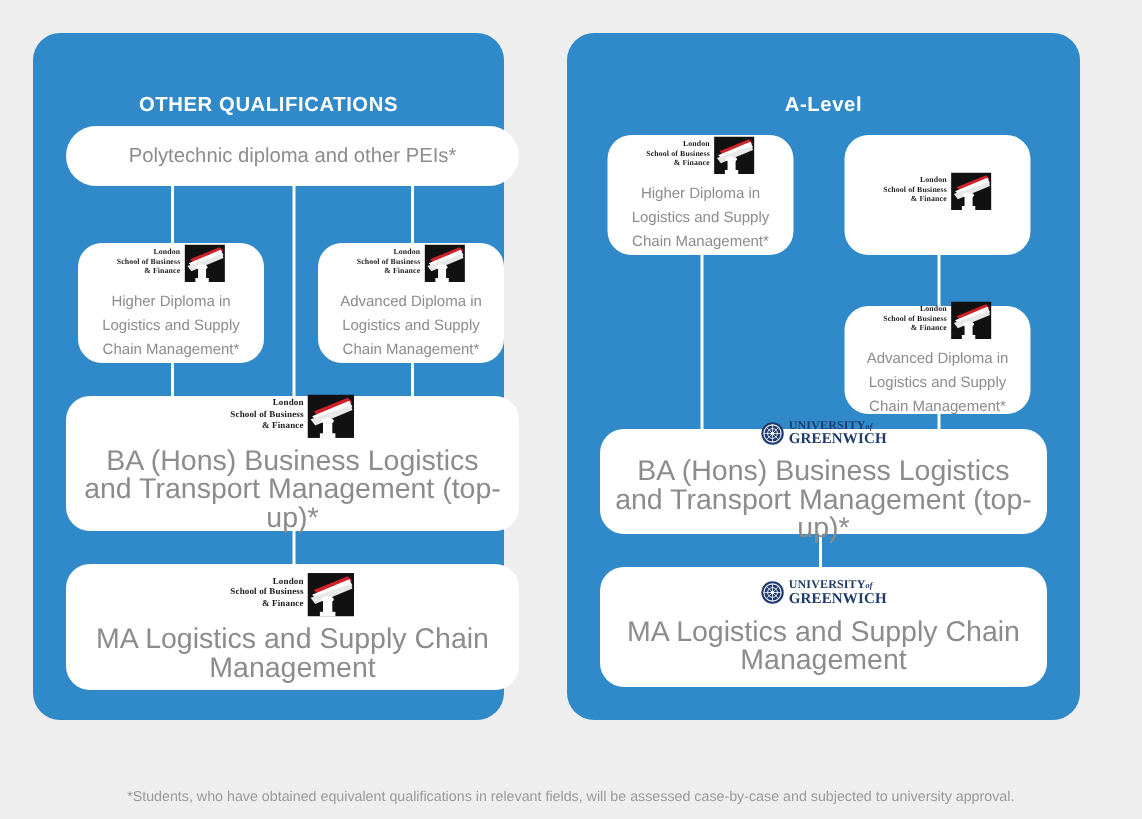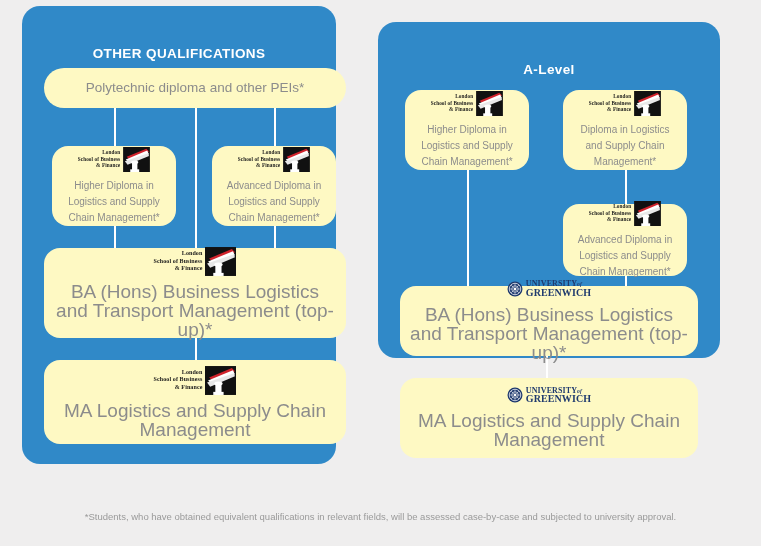--- a/index.html
+++ b/index.html
@@ -10,22 +10,22 @@
     overflow:hidden;
   }
   #stage{position:relative;width:761px;height:546px;}
 
   
   .panel{
     position:absolute;
     background:#3089c8;
     border-radius:18px;
   }
-  #panel-other{ left:22px; top:6px; width:314px; height:458px; }
-  #panel-alevel{ left:378px; top:22px; width:342px; height:336px; }
+  #panel-other{ left:22px; top:22px; width:314px; height:458px; }
+  #panel-alevel{ left:378px; top:22px; width:342px; height:458px; }
 
   .panel-title{
     position:absolute;
     left:0; right:0;
     text-align:center;
     color:#ffffff;
     font-weight:bold;
     font-size:13.5px;
     letter-spacing:0.4px;
   }
@@ -35,21 +35,21 @@
   
   .conn{
     position:absolute;
     background:#ffffff;
     width:2px;
   }
 
   
   .card{
     position:absolute;
-    background:#fef9c3;
+    background:#ffffff;
     border-radius:16px;
     box-sizing:border-box;
     display:flex;
     flex-direction:column;
     align-items:center;
     justify-content:center;
     color:#8a8a8a;
     text-align:center;
     z-index:3;
   }
@@ -106,21 +106,21 @@
     line-height:8.4px;
   }
   .grw-l1{ font-size:8px; font-weight:bold; letter-spacing:0.1px; white-space:nowrap;}
   .grw-l1 .of{ font-size:5.5px; font-style:italic; font-weight:bold; }
   .grw-l2{ font-size:10px; font-weight:bold; letter-spacing:0.1px; white-space:nowrap;}
 
   
   #footnote{
     position:absolute;
     left:0;right:0;
-    top:511px;
+    top:526px;
     text-align:center;
     font-size:9.5px;
     color:#9a9a9a;
   }
 </style>
 </head>
 <body>
 
 <div id="stage">
 
@@ -261,21 +261,20 @@
         <svg class="lsbf-mark" viewBox="0 0 30 28">
           <rect x="0" y="0" width="30" height="28" fill="#111111"></rect>
           <polygon points="4,11 26,2 29,5 8,15" fill="#d0222b"></polygon>
           <polygon points="3,14 27,4 29,8 7,18" fill="#ffffff"></polygon>
           <polygon points="2,16 28,7 29,10 5,20" fill="#e8e8e8"></polygon>
           <rect x="10" y="17" width="6" height="11" fill="#ffffff"></rect>
           <rect x="8" y="25" width="10" height="3" fill="#ffffff"></rect>
           <ellipse cx="13" cy="17" rx="4" ry="2" fill="#ffffff"></ellipse>
         </svg>
       </div>
-      <div class="card-text">Diploma in Logistics and Supply Chain Management*</div>
     </div>
 
     <div class="card" style="left:185px; top:182px; width:124px; height:72px;">
       <div class="lsbf">
         <div class="lsbf-words">
           <div>London</div>
           <div>School of Business</div>
           <div>&amp; Finance</div>
         </div>
         <svg class="lsbf-mark" viewBox="0 0 30 28">

